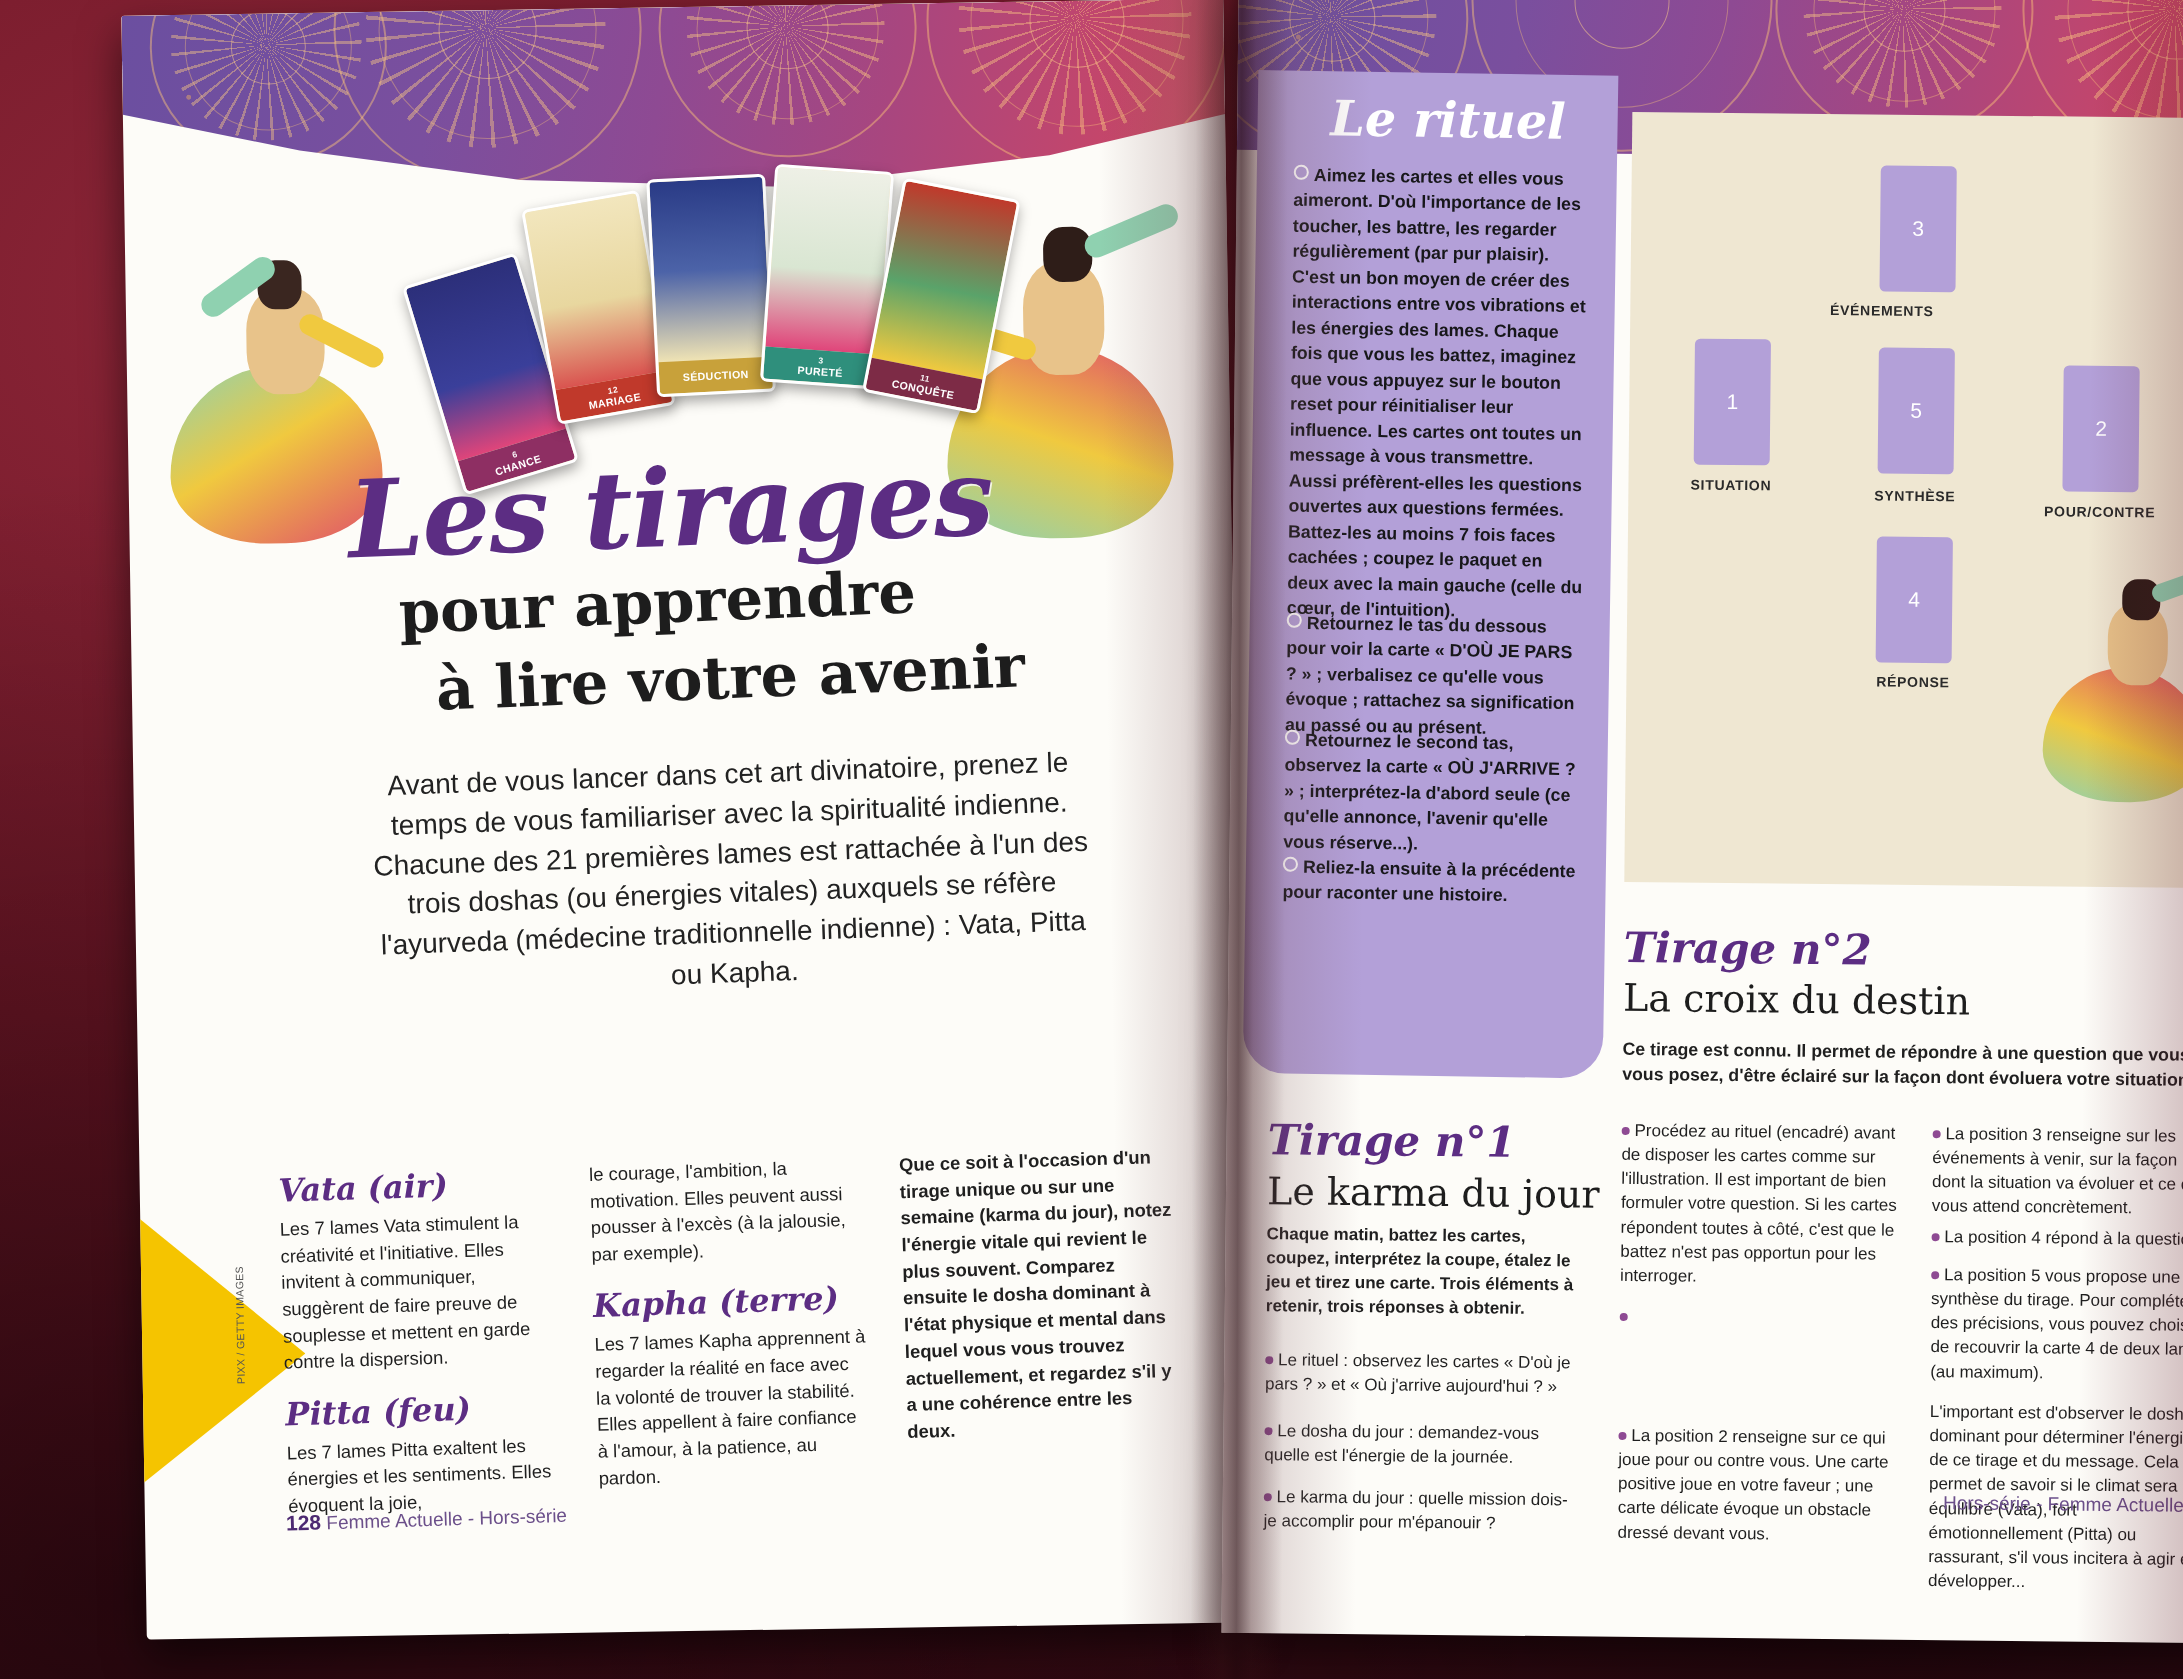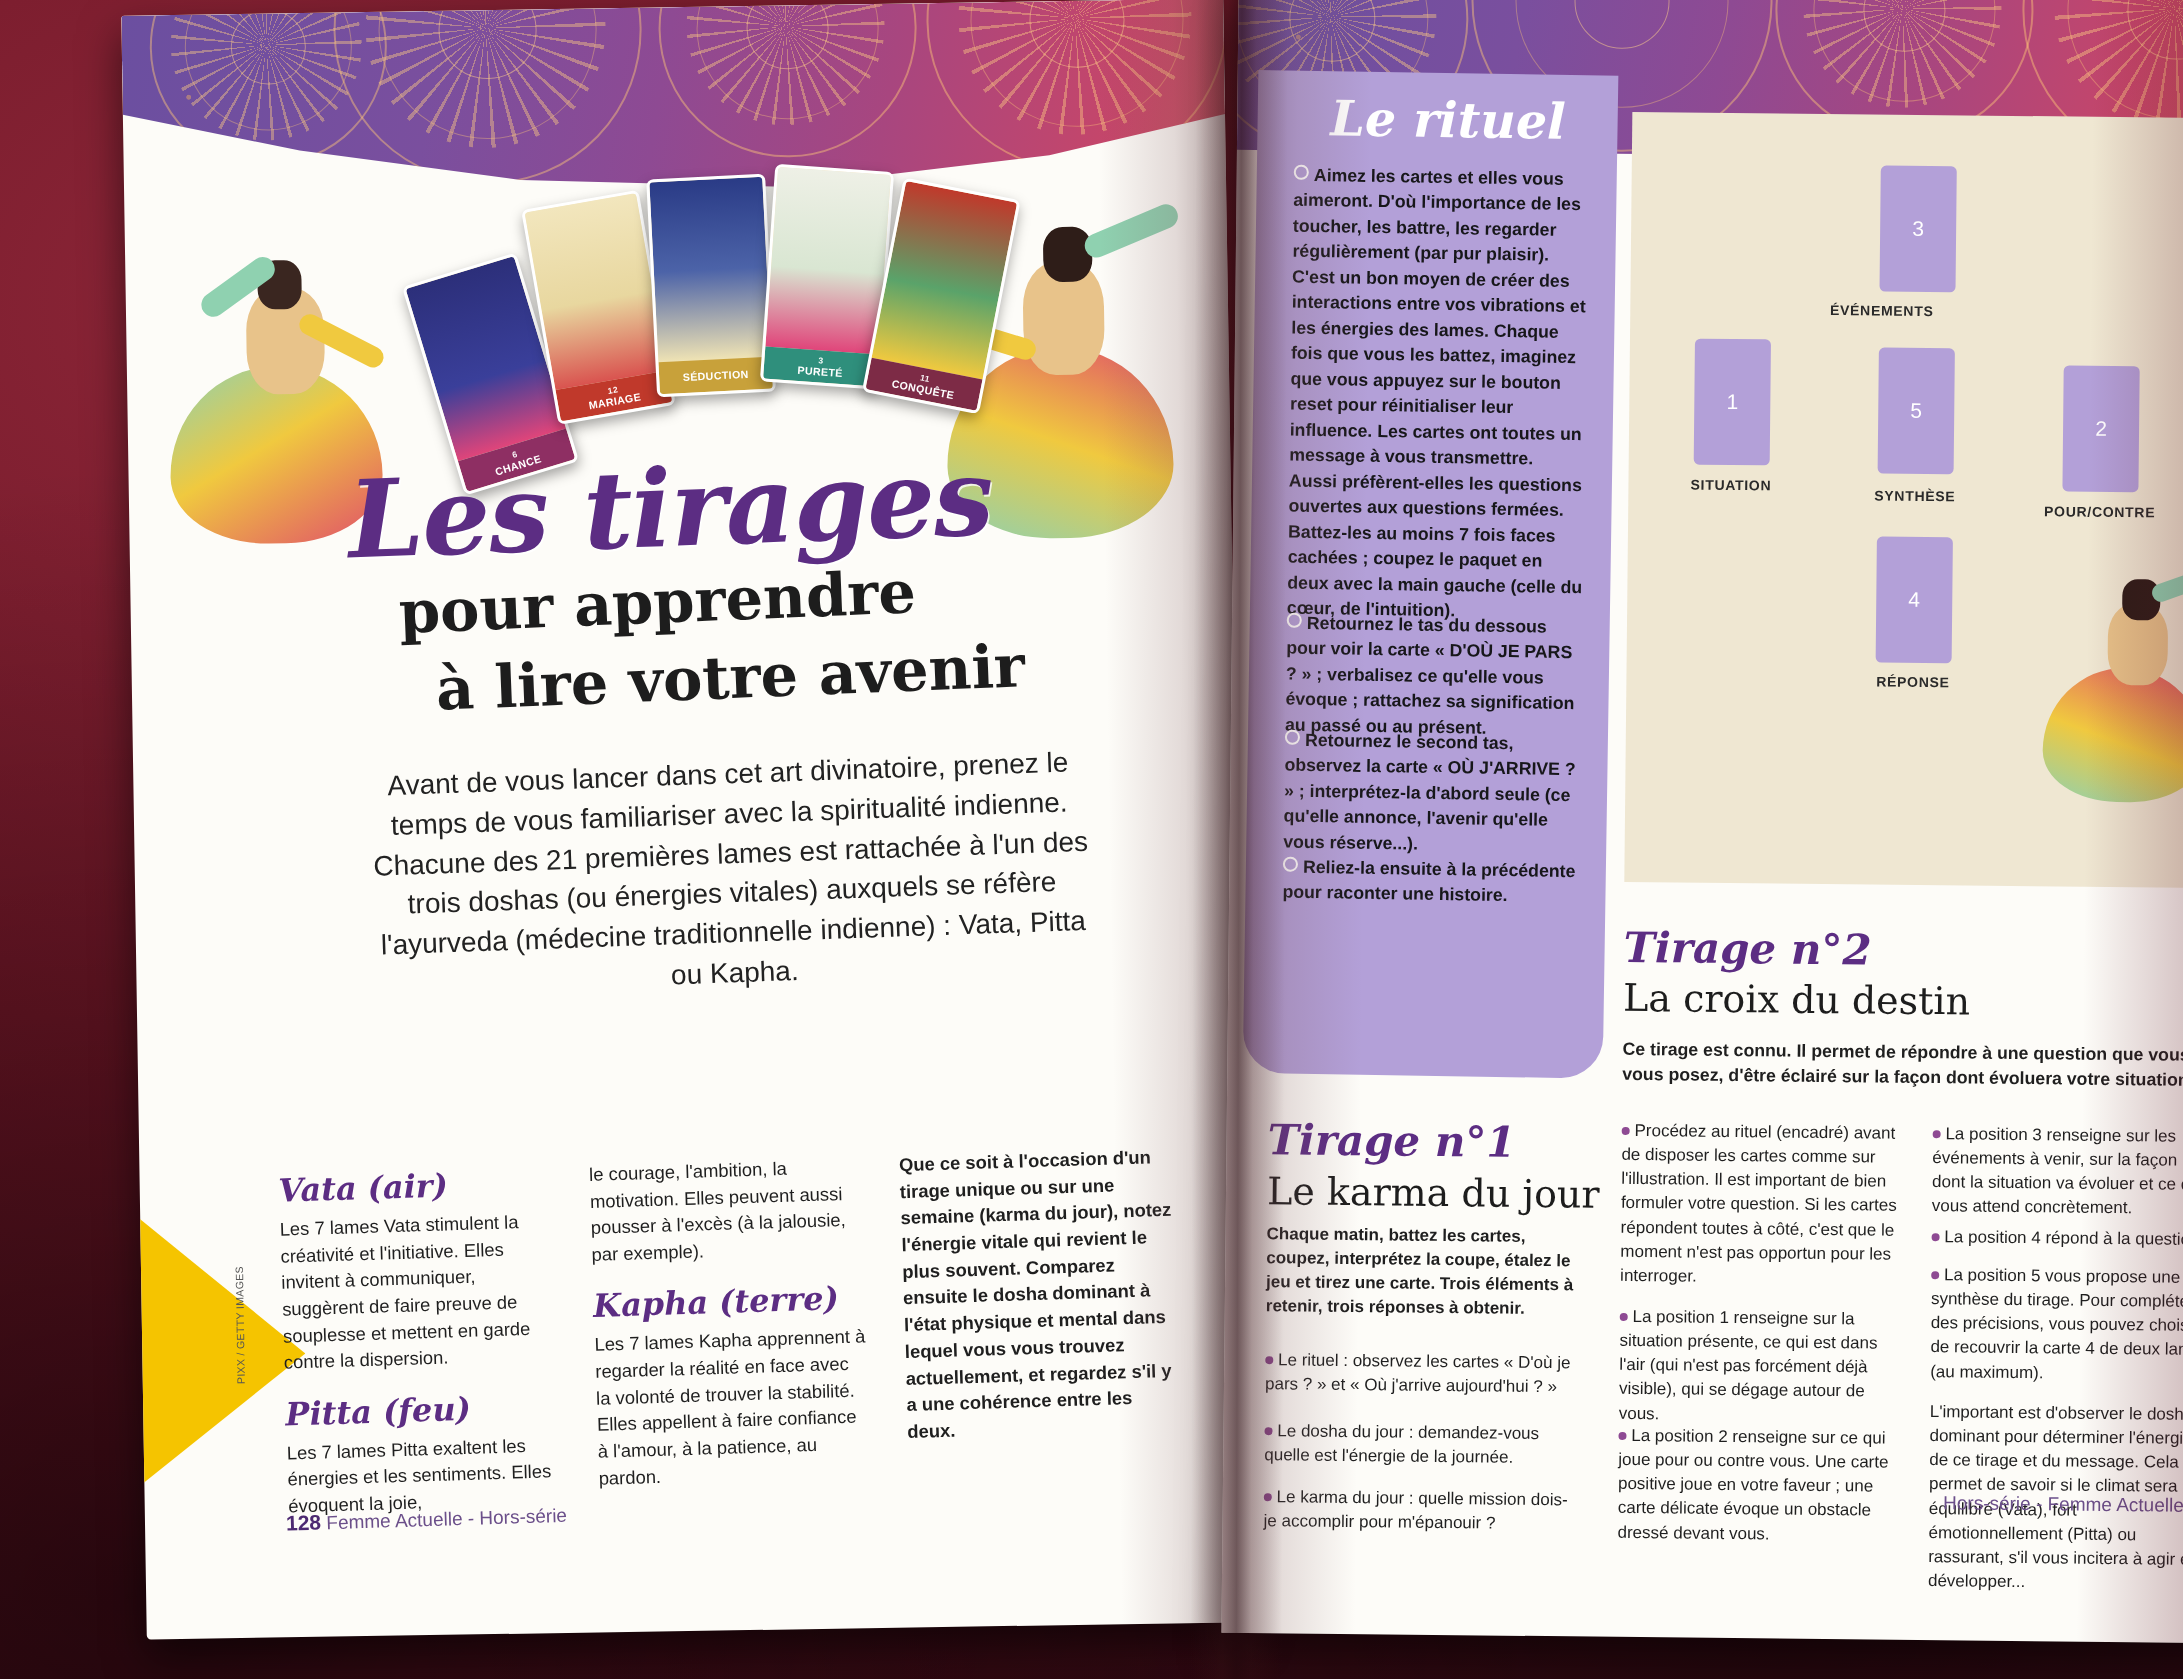--- a/index.html
+++ b/index.html
@@ -396,24 +396,24 @@
     </div>
     <div class="rcol" style="left:41px;top:1497px;width:311px;">
       <span class="bullet"></span><span>Le karma du jour : quelle mission dois-je accomplir pour m'épanouir ?</span>
     </div>
 
     <div class="t-head" style="left:395px;top:931px;font-size:42px;font-style:italic;">Tirage n°2</div>
     <div class="t-sub" style="left:395px;top:984px;font-size:38px;">La croix du destin</div>
     <div class="rcol" style="left:395px;top:1045px;width:600px;font-weight:bold;font-size:17.7px;">Ce tirage est connu. Il permet de répondre à une question que vous vous posez, d'être éclairé sur la façon dont évoluera votre situation.</div>
 
     <div class="rcol" style="left:395px;top:1127px;width:282px;">
-      <span class="bullet"></span><span>Procédez au rituel (encadré) avant de disposer les cartes comme sur l'illustration. Il est important de bien formuler votre question. Si les cartes répondent toutes à côté, c'est que le moment n'est pas opportun pour les interroger.</span>
+      <span class="bullet"></span><span>Procédez au rituel (encadré) avant de disposer les cartes comme sur l'illustration. Il est important de bien formuler votre question. Si les cartes répondent toutes à côté, c'est que le battez n'est pas opportun pour les interroger.</span>
     </div>
     <div class="rcol" style="left:395px;top:1313px;width:282px;">
-      <span class="bullet"></span><span>La position 1 renseigne sur la situation présente, ce qui est dans l'air (qui n'est pas forcément déjà visible), qui se dégage autour de vous.</span>
+      <span class="bullet"></span>
     </div>
     <div class="rcol" style="left:395px;top:1432px;width:282px;">
       <span class="bullet"></span><span>La position 2 renseigne sur ce qui joue pour ou contre vous. Une carte positive joue en votre faveur ; une carte délicate évoque un obstacle dressé devant vous.</span>
     </div>
 
     <div class="rcol" style="left:706px;top:1127px;width:282px;">
       <span class="bullet"></span><span>La position 3 renseigne sur les événements à venir, sur la façon dont la situation va évoluer et ce qui vous attend concrètement.</span>
     </div>
     <div class="rcol" style="left:706px;top:1230px;width:282px;">
       <span class="bullet"></span><span>La position 4 répond à la question.</span>

